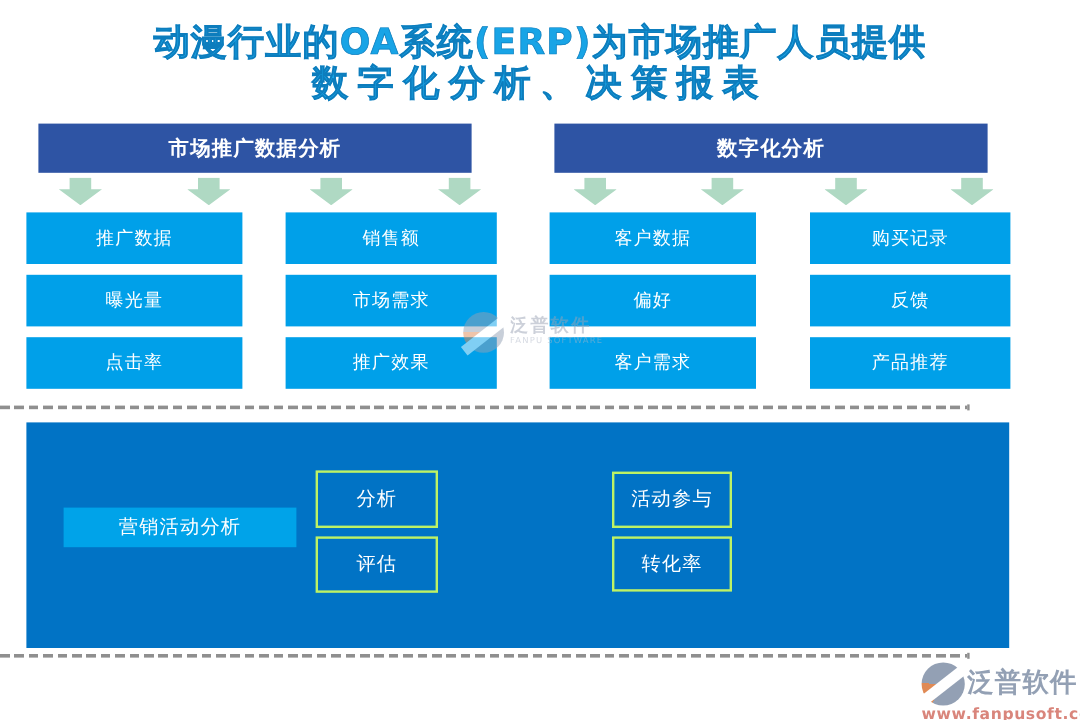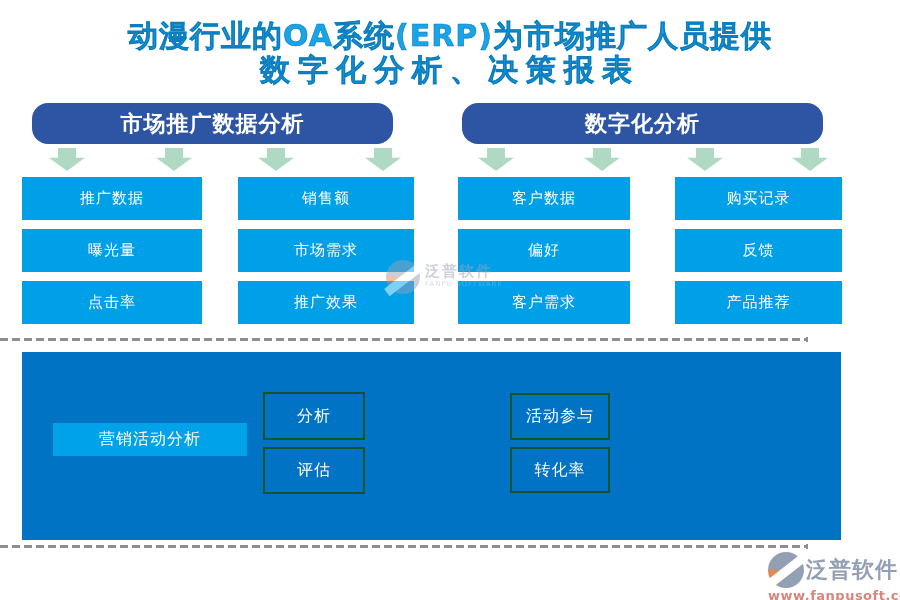--- a/index.html
+++ b/index.html
@@ -8,22 +8,22 @@
   .stage { position:relative; width:900px; height:600px; background:#ffffff; overflow:hidden; }
 
   
   .title { position:absolute; top:18px; left:0; width:100%; text-align:center;
            color:#18a4e6; font-weight:800; -webkit-text-stroke:0.6px #0d7dbd; }
   .title-line1 { display:block; font-size:30px; line-height:35px; letter-spacing:1px; }
   .title-line2 { display:block; font-size:30px; line-height:34px; letter-spacing:8px; }
 
   
   .hdr { position:absolute; top:103px; height:41px; background:#2e54a4; color:#ffffff;
-         font-size:22px; font-weight:bold; display:flex; align-items:center; justify-content:center;
-         letter-spacing:1px;border-radius:16px; }
+         font-size:17px; font-weight:bold; display:flex; align-items:center; justify-content:center;
+         letter-spacing:1px; }
   .hdr-left  { left:32px;  width:361px; }
   .hdr-right { left:462px; width:361px; }
 
   
   .arrow { position:absolute; top:148px; width:36px; height:23px; background:#afd9c3;
            clip-path:polygon(25% 0, 75% 0, 75% 42%, 100% 42%, 50% 100%, 0 42%, 25% 42%); }
   .a1{left:49px} .a2{left:156px} .a3{left:258px} .a4{left:365px}
   .a5{left:478px} .a6{left:584px} .a7{left:687px} .a8{left:792px}
 
   
@@ -38,21 +38,21 @@
           background:repeating-linear-gradient(90deg,#8f8f8f 0 8px,transparent 8px 12px); }
   .dash::after { content:""; position:absolute; right:-2px; top:-1px; width:2px; height:5px; background:#8f8f8f; }
   .dash-top { top:338px; }
   .dash-bottom { top:545px; }
 
   
   .panel { position:absolute; left:22px; top:352px; width:819px; height:188px; background:#0173c5; }
   .panel-label { position:absolute; left:31px; top:71px; width:194px; height:33px; background:#00a3e9;
                  color:#ffffff; font-size:16px; display:flex; align-items:center; justify-content:center;
                  letter-spacing:1px; }
-  .obox { position:absolute; border:2px solid #14532d; color:#ffffff; font-size:16px;
+  .obox { position:absolute; border:2px solid #bef264; color:#ffffff; font-size:16px;
           display:flex; align-items:center; justify-content:center; letter-spacing:1px; background:transparent; }
   .ob-analysis   { left:241px; top:40px; width:102px; height:48px; }
   .ob-evaluate   { left:241px; top:95px; width:102px; height:47px; }
   .ob-particip   { left:488px; top:41px; width:100px; height:47px; }
   .ob-conversion { left:488px; top:95px; width:100px; height:46px; }
 
   
   .fp-icon { position:relative; display:inline-block; width:36px; height:36px; border-radius:50%;
              background:conic-gradient(from 210deg, #e08a55 0 62deg, #93a0b4 62deg 360deg); flex:0 0 auto; }
   .fp-icon::after { content:""; position:absolute; left:-4px; top:14px; width:46px; height:9px;

